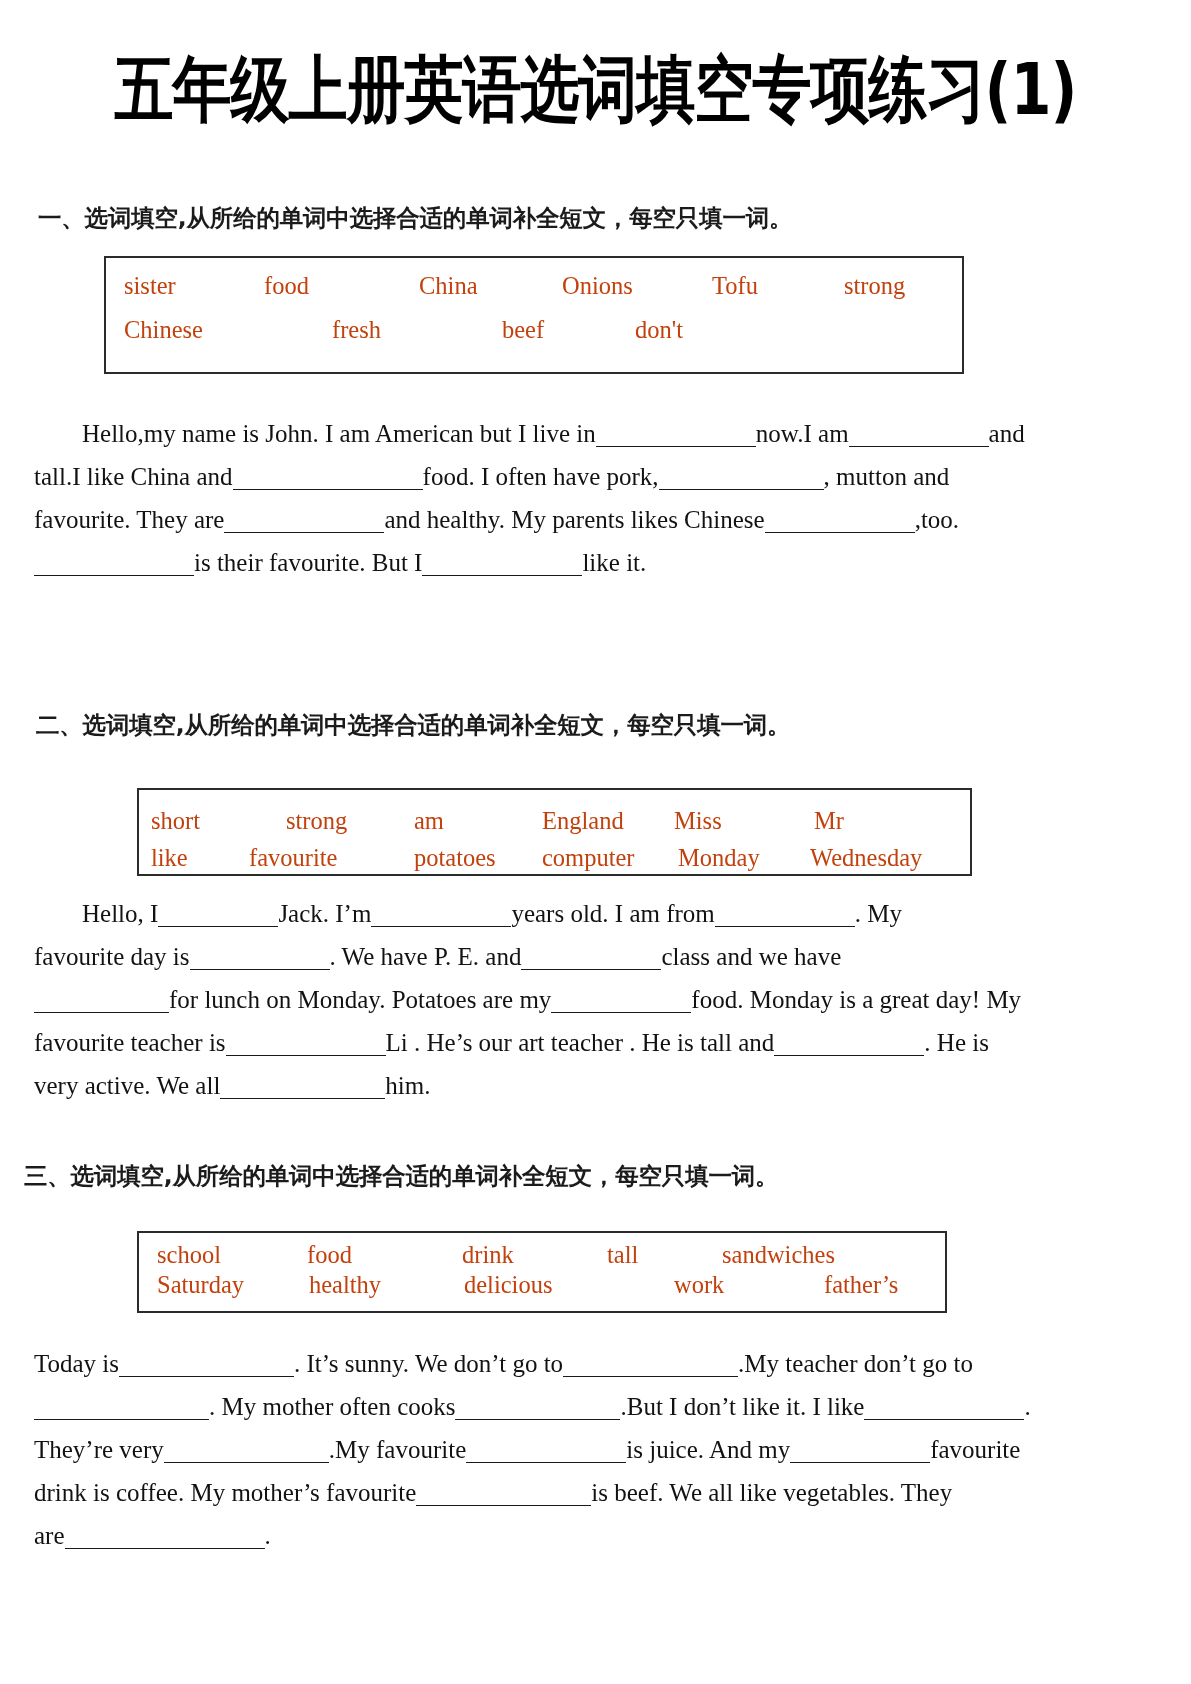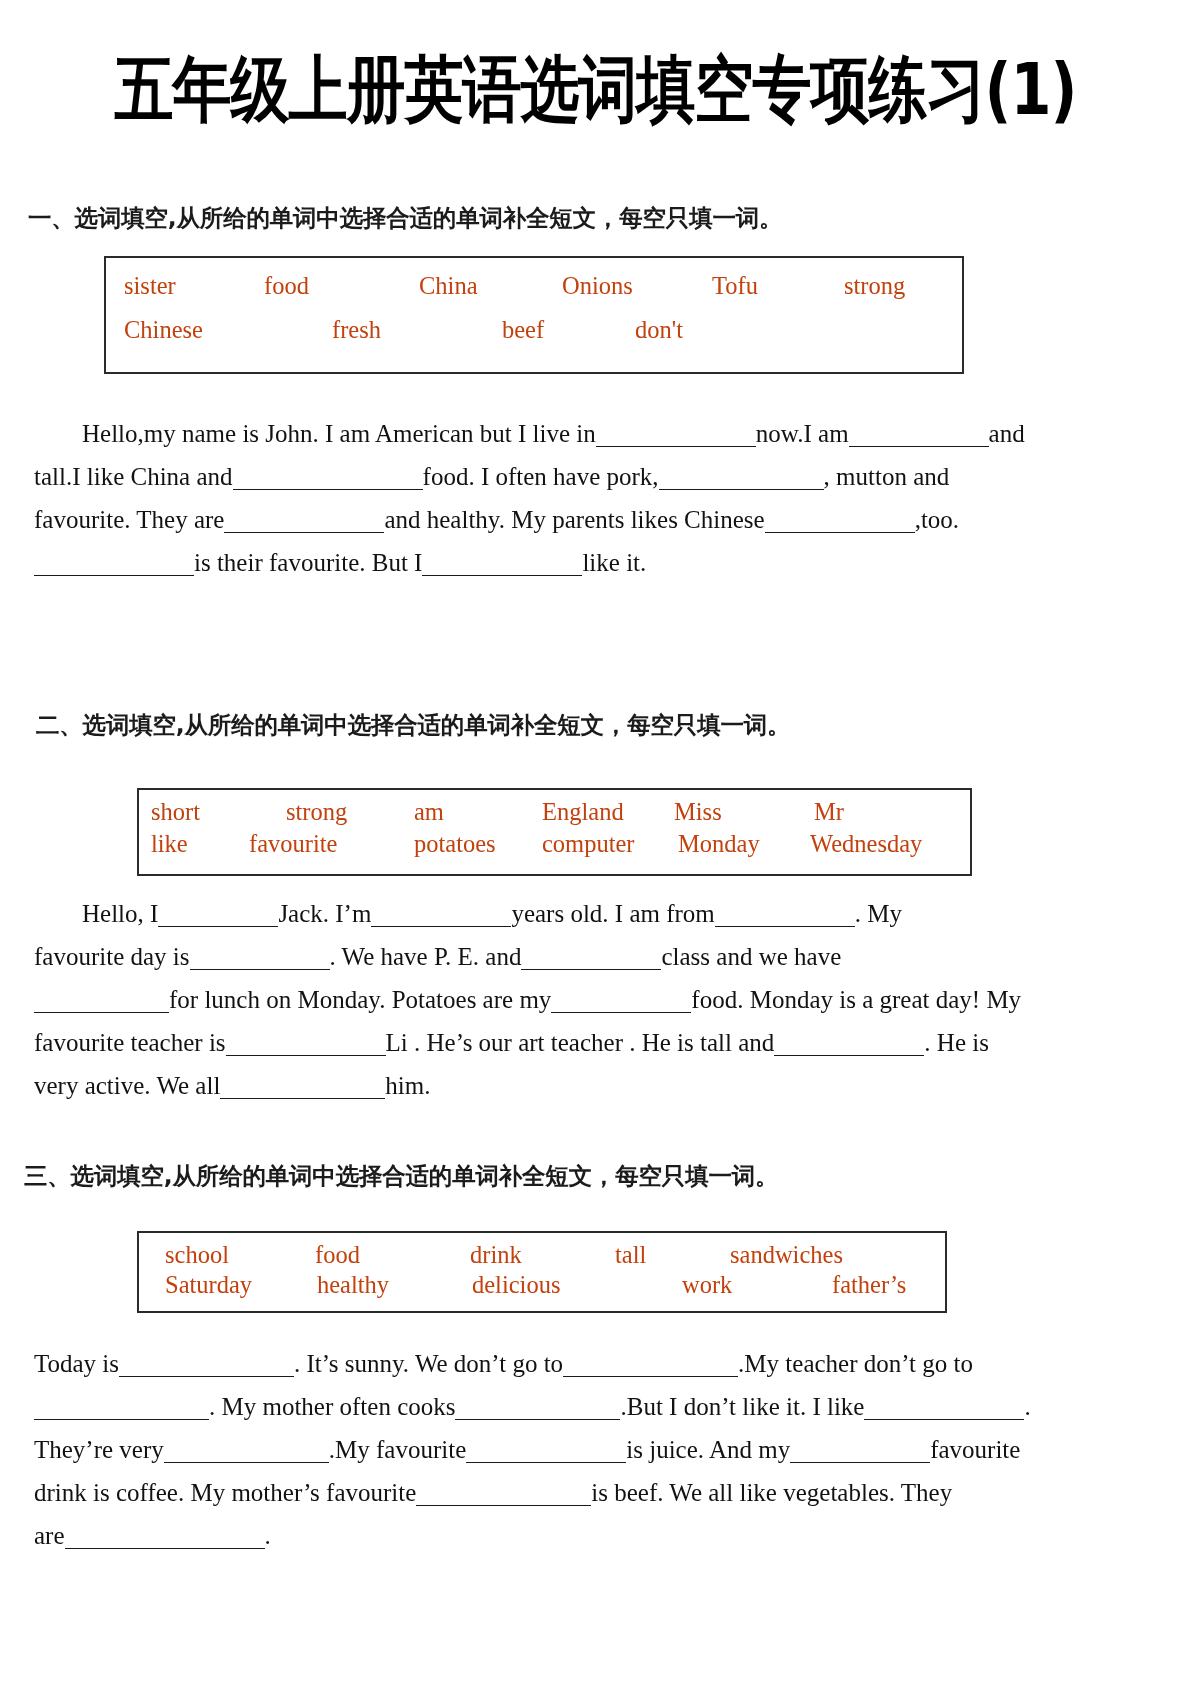--- a/index.html
+++ b/index.html
@@ -72,29 +72,29 @@
   #bank1 .wb-row { font-size: 24.5px; }
   #bank1 .wb-row.r1 { margin-bottom: 16px; }
 
   
   #bank2 {
     margin: 18px 0 0 103px;
     width: 835px;
     height: 88px;
     padding: 8px 0 0 12px;
   }
-  #bank2 .wb-row { font-size: 24.5px; }
+  #bank2 .wb-row { font-size: 24.5px; margin-top: 9px; }
   #bank2 .wb-row.r1 { margin-bottom: 4px; }
 
   
   #bank3 {
     margin: 16px 0 0 103px;
     width: 810px;
     height: 82px;
-    padding: 8px 0 0 26px;
+    padding: 8px 0 0 18px;
   }
   #bank3 .wb-row { font-size: 24.5px; }
   #bank3 .wb-row.r1 { margin-bottom: 2px; }
 
   
   .passage {
     font-family: Liberation Serif, serif;
     font-size: 25px;
     color: #121212;
     line-height: 1.72;
@@ -102,21 +102,21 @@
   .passage .ln { white-space: nowrap; }
 
   .blank {
     display: inline-block;
     border-bottom: 1.6px solid #1a1a1a;
     height: 1.02em;
     vertical-align: -0.2em;
   }
 
   
-  #head1 { position:absolute; left:26px; top:150px; }
+  #head1 { position:absolute; left:36px; top:150px; }
   #p1    { position:absolute; left:34px; top:360px; width:1120px; }
   #head2 { position:absolute; left:34px; top:657px; }
   #p2    { position:absolute; left:34px; top:840px; width:1120px; }
   #head3 { position:absolute; left:22px; top:1108px; }
   #p3    { position:absolute; left:34px; top:1290px; width:1120px; }
 
   #bank1w { position:absolute; left:34px; top:190px; }
   #bank2w { position:absolute; left:34px; top:718px; }
   #bank3w { position:absolute; left:34px; top:1163px; }
 

